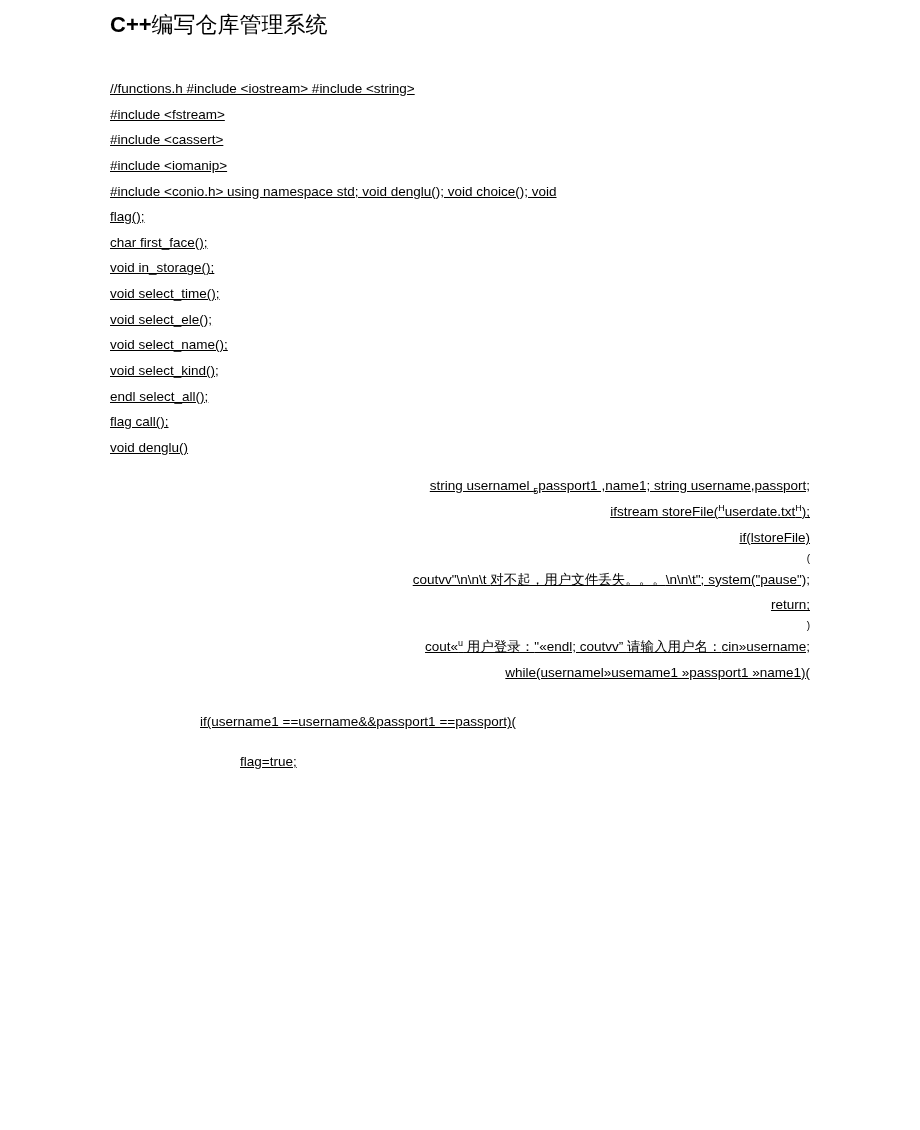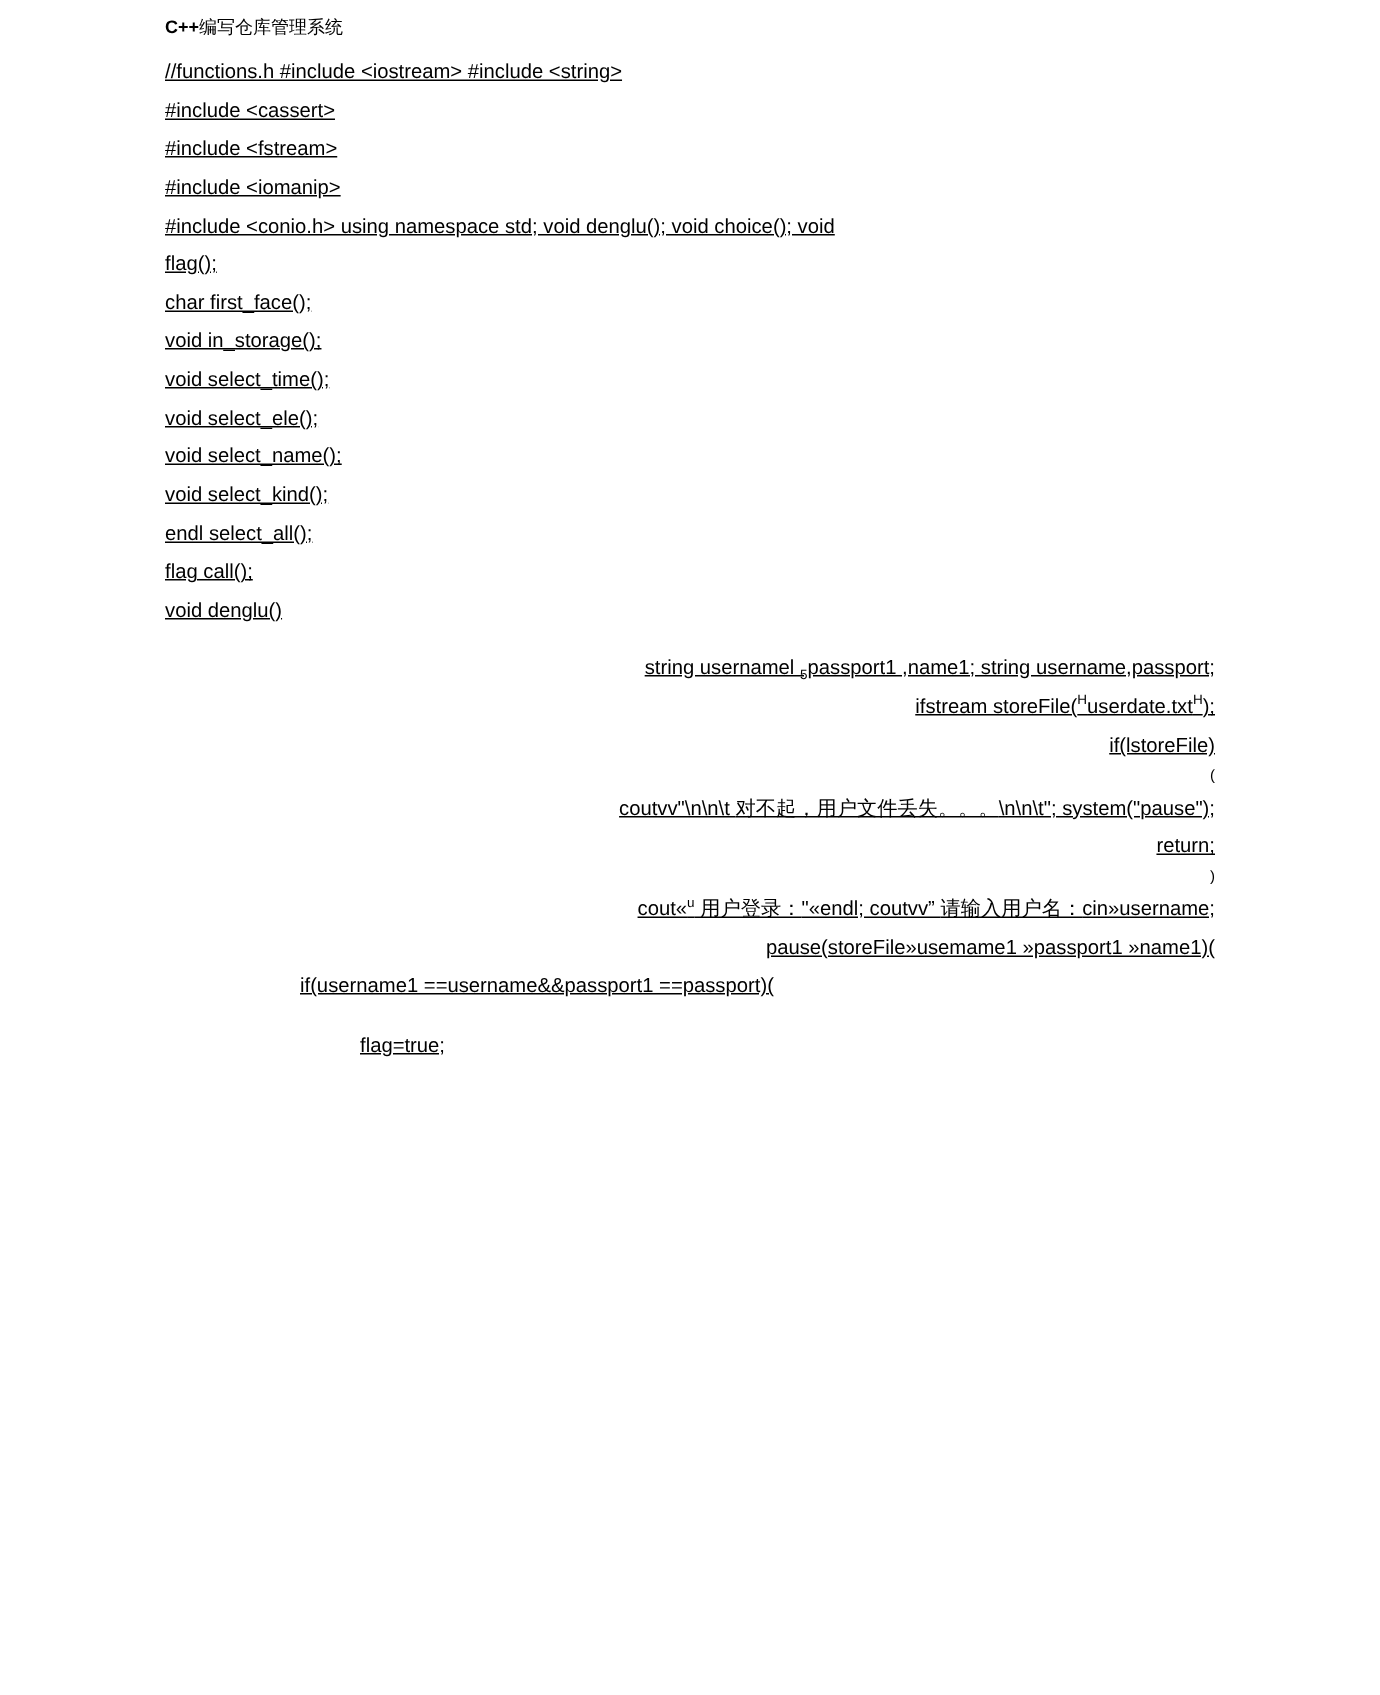--- a/index.html
+++ b/index.html
@@ -13,23 +13,23 @@
       background: #ffffff;
       font-family: Arial, "Microsoft YaHei", sans-serif;
       color: #000000;
       padding-top: 10px;
     }
     .page {
       padding-left: 110px;
       padding-right: 110px;
     }
     .title {
-      font-size: 12px;
+      font-size: 22px;
       font-weight: normal;
-      margin-bottom: 8px;
+      margin-bottom: 36px;
       font-family: "SimSun", "Microsoft YaHei", Arial, sans-serif;
     }
     .title-bold {
       font-weight: bold;
     }
     .line {
       font-size: 13.5px;
       line-height: 1.9;
       font-family: Arial, "SimSun", sans-serif;
       text-decoration: underline;
@@ -54,41 +54,41 @@
     }
     .sup {
       font-size: 9px;
       vertical-align: super;
     }
     .block1 {
       margin-top: 12px;
       text-align: right;
     }
     .block2 {
-      margin-top: 0;
+      margin-top: 24px;
     }
     .block3 {
       margin-top: 14px;
     }
     .cjk {
       font-family: "SimSun", "Microsoft YaHei", sans-serif;
     }
   </style>
 </head>
 <body>
 
 <div class="page">
 
   <h1 class="title">
     <span class="title-bold">C++</span><span class="cjk">编写仓库管理系统</span>
   </h1>
 
   <div class="line">//functions.h #include &lt;iostream&gt; #include &lt;string&gt;</div>
+  <div class="line">#include &lt;fstream&gt;</div>
   <div class="line">#include &lt;cassert&gt;</div>
-  <div class="line">#include &lt;fstream&gt;</div>
   <div class="line">#include &lt;iomanip&gt;</div>
   <div class="line">#include &lt;conio.h&gt; using namespace std; void denglu(); void choice(); void</div>
   <div class="line">flag();</div>
   <div class="line">char first_face();</div>
   <div class="line">void in_storage();</div>
   <div class="line">void select_time();</div>
   <div class="line">void select_ele();</div>
   <div class="line">void select_name();</div>
   <div class="line">void select_kind();</div>
   <div class="line">endl select_all();</div>
@@ -105,21 +105,21 @@
     <div class="line indent1">if(lstoreFile)</div>
     <div class="small-brace">(</div>
     <div class="line indent2">
       <span>coutvv"\n\n\t </span><span class="cjk">对不起，用户文件丢失。。。</span><span>\n\n\t"; system("pause");</span>
     </div>
     <div class="line indent2">return;</div>
     <div class="small-brace">)</div>
     <div class="line indent1">
       <span>cout«</span><span class="sup">u</span><span class="cjk"> 用户登录：</span><span>"«endl; coutvv” </span><span class="cjk">请输入用户名：</span><span>cin»username;</span>
     </div>
-    <div class="line indent1">pause(storeFile»usemame1 »passport1 »name1)(</div>
+    <div class="line indent1">while(usernamel»usemame1 »passport1 »name1)(</div>
   </div>
 
   <div class="block2">
     <div class="line indent2">if(username1 ==username&amp;&amp;passport1 ==passport)(</div>
   </div>
 
   <div class="block3">
     <div class="line indent3">flag=true;</div>
   </div>
 

